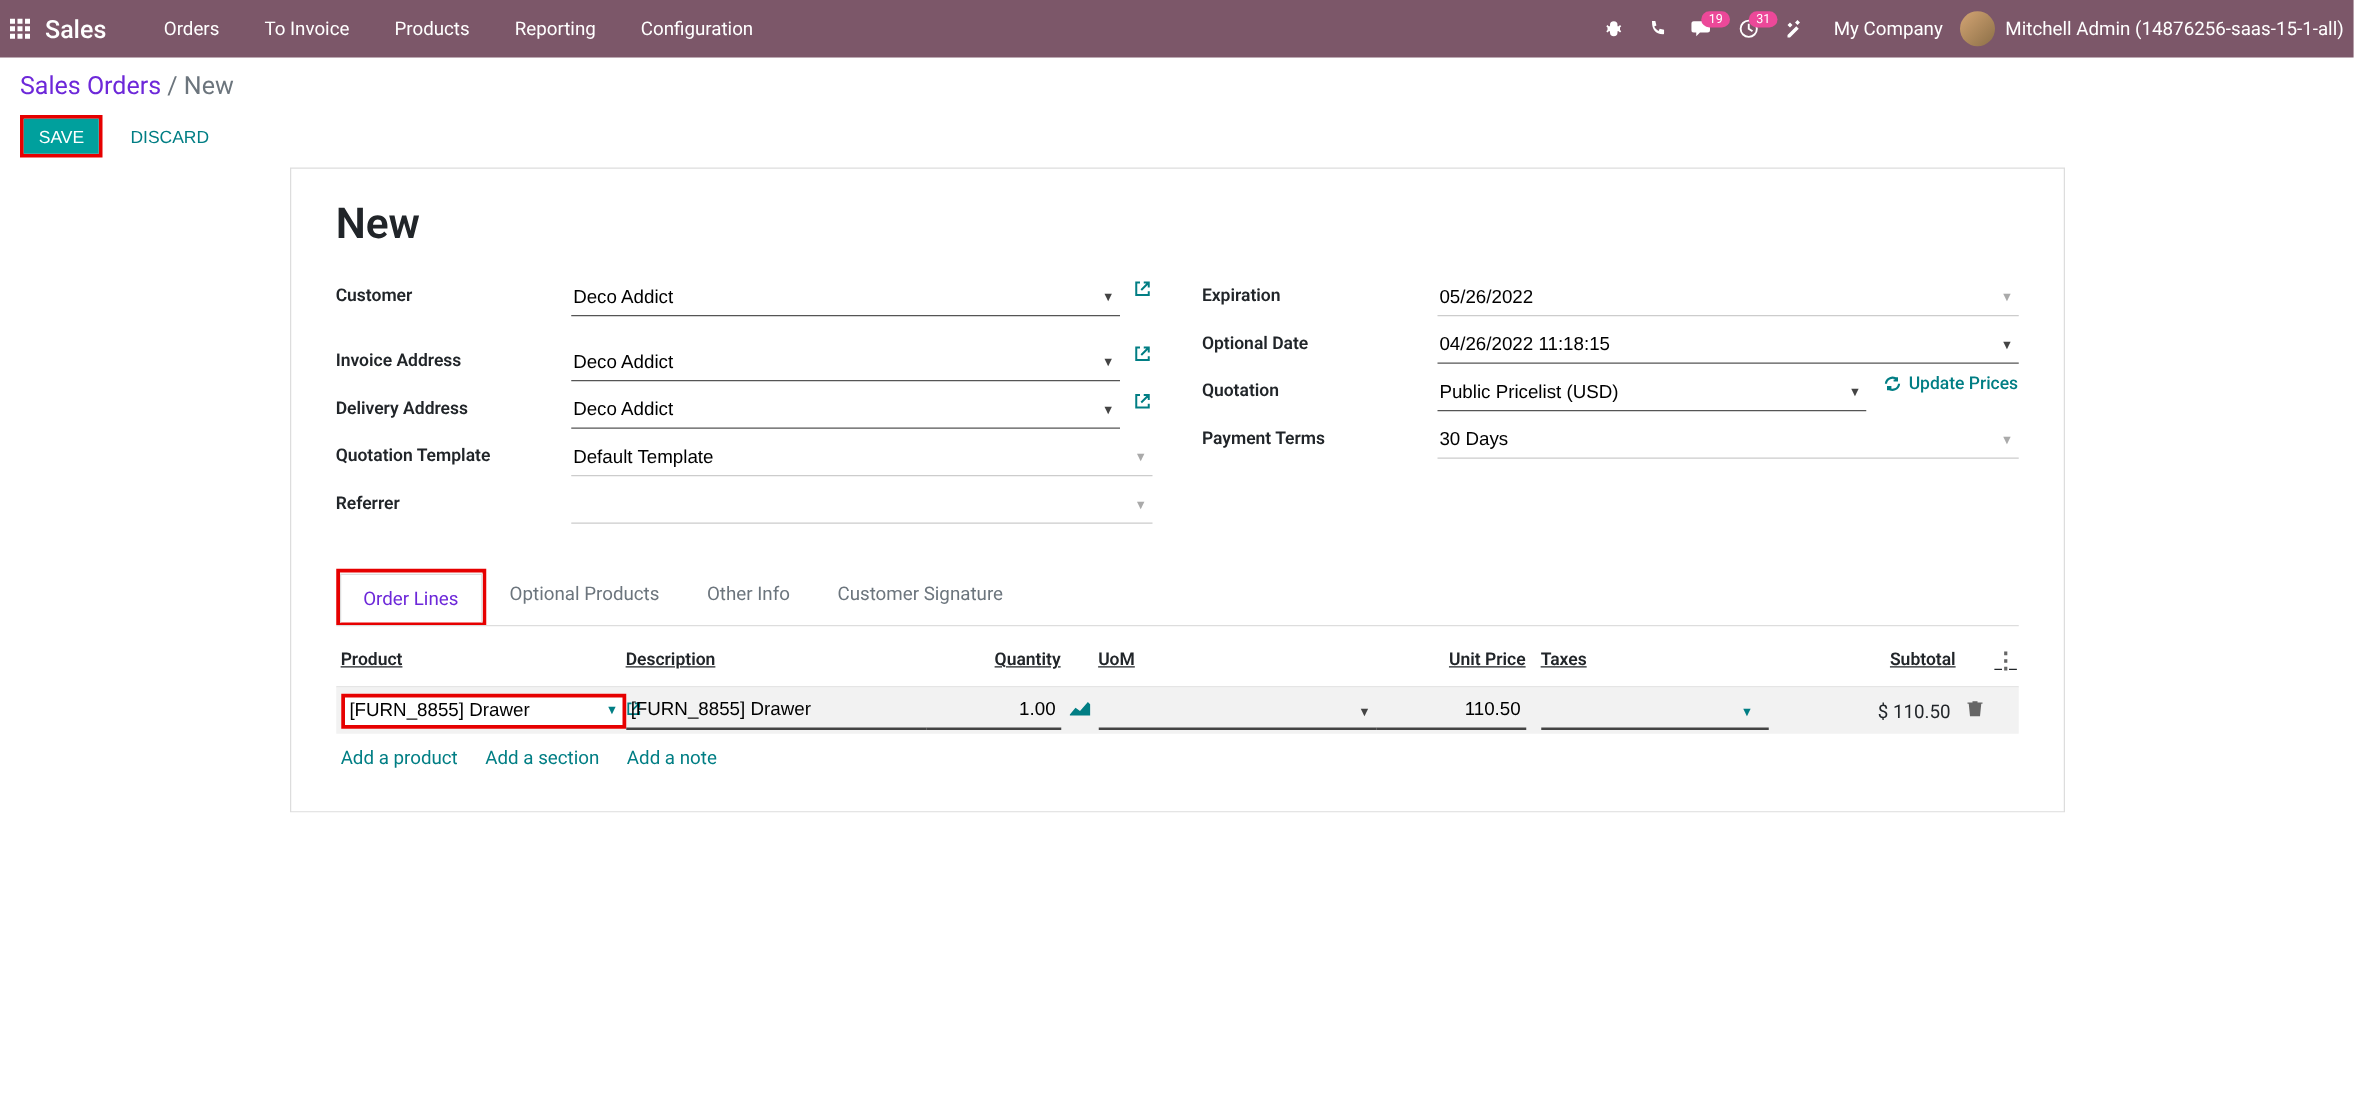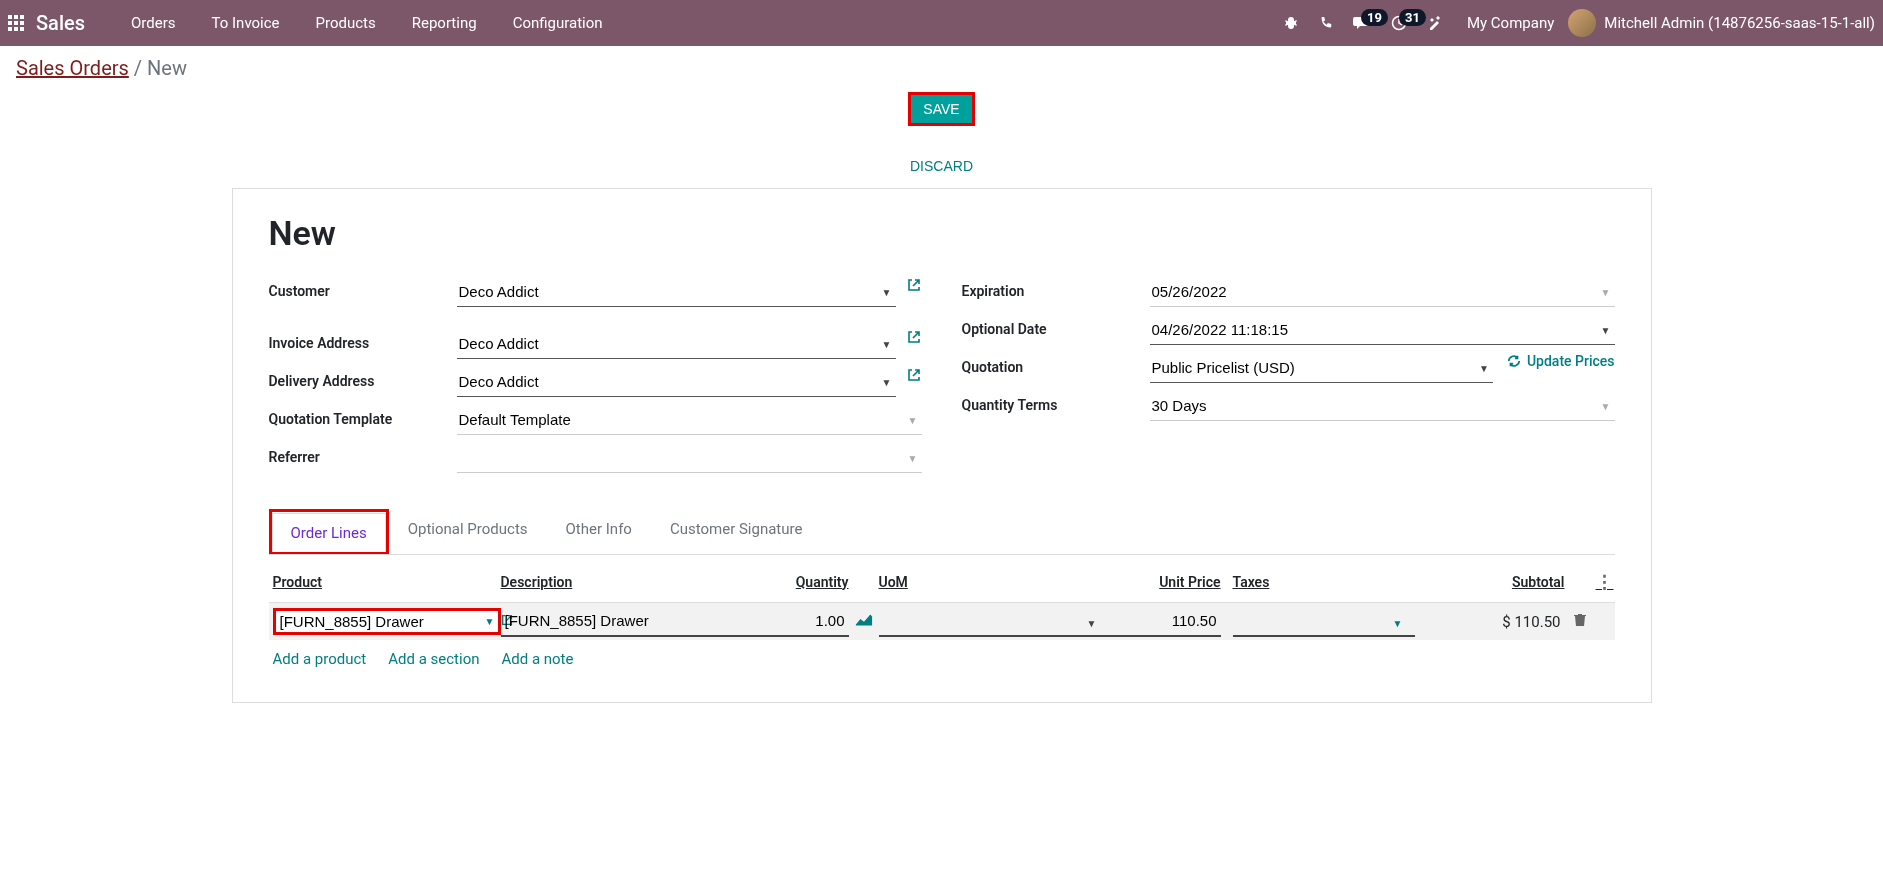--- a/index.html
+++ b/index.html
@@ -6,31 +6,31 @@
 body { font-family: -apple-system, BlinkMacSystemFont, "Segoe UI", Roboto, sans-serif; font-size: 14px; color: #212529; background: #fff; }
 
 
 .navbar { background: #7C5769; height: 46px; display: flex; align-items: center; padding: 0 8px; color: #fff; }
 .navbar .apps-icon { display: grid; grid-template-columns: repeat(3, 4px); grid-template-rows: repeat(3, 4px); gap: 2px; margin-right: 12px; cursor: pointer; }
 .navbar .apps-icon span { background: #fff; width: 4px; height: 4px; }
 .navbar .brand { font-size: 20px; font-weight: 500; margin-right: 28px; }
 .navbar .menu-item { padding: 0 18px; font-size: 15px; cursor: pointer; }
 .navbar .spacer { flex: 1; }
 .navbar .sys-icon { padding: 0 10px; cursor: pointer; position: relative; display: flex; align-items: center; }
-.navbar .badge { position: absolute; top: -6px; left: 18px; background: #0f172a; color: #fff; border-radius: 10px; padding: 1px 6px; font-size: 13px; font-weight: 700; }
+.navbar .badge { position: absolute; top: -6px; left: 18px; background: #ec4899; color: #fff; border-radius: 10px; padding: 1px 6px; font-size: 10px; font-weight: 400; }
 .navbar .company { padding: 0 14px; font-size: 15px; }
 .navbar .avatar { width: 28px; height: 28px; border-radius: 50%; background: linear-gradient(135deg, #d4a574, #8b6f47); margin-right: 8px; }
 .navbar .username { font-size: 15px; }
 
 
 .control-bar { padding: 10px 16px 0; }
 .breadcrumb { font-size: 20px; color: #6c757d; }
-.breadcrumb .root { color: #7f1d1d; cursor: pointer; text-decoration: underline; }
+.breadcrumb .root { color: #6d28d9; cursor: pointer; }
 .breadcrumb .sep { color: #6c757d; }
-.actions { margin-top: 12px; display: flex; gap: 26px; align-items: center; flex-direction: column; }
+.actions { margin-top: 12px; display: flex; gap: 14px; align-items: center; }
 .btn-save { background: #00A09D; color: #fff; border: none; padding: 6px 12px; font-size: 14px; font-weight: 500; cursor: pointer; }
 .btn-discard { background: none; border: none; color: #017e84; font-size: 14px; font-weight: 500; cursor: pointer; padding: 6px 8px; }
 .highlight-save { border: 3px solid #e60000; display: inline-block; }
 
 
 .sheet-container { padding: 8px 16px 0; }
 .sheet { background: #fff; border: 1px solid #ddd; max-width: 1420px; margin: 0 auto; padding: 24px 36px; }
 .sheet h1 { font-size: 34px; font-weight: 600; margin-bottom: 24px; }
 
 .form-cols { display: flex; gap: 40px; }
@@ -252,21 +252,21 @@
             </div>
             <span class="update-link">
               <svg width="14" height="14" viewBox="0 0 16 16">
                   <path fill="none" stroke="#017e84" stroke-width="2" d="M2 8a6 6 0 0 1 10-4M14 8a6 6 0 0 1-10 4M12 2v3h-3M4 14v-3h3"></path>
                 </svg>
               <span>Update Prices</span>
             </span>
           </div>
         </div>
         <div class="form-row">
-          <div class="label">Quantity Terms</div>
+          <div class="label">Payment Terms</div>
           <div class="value" style="position:relative;">
             <input class="input-line light" value="30 Days" style="">
             <span class="caret light">▼</span>
           </div>
         </div>
       </div>
     </div>
 
     <div class="tabs">
       <span class="highlight-tab">

